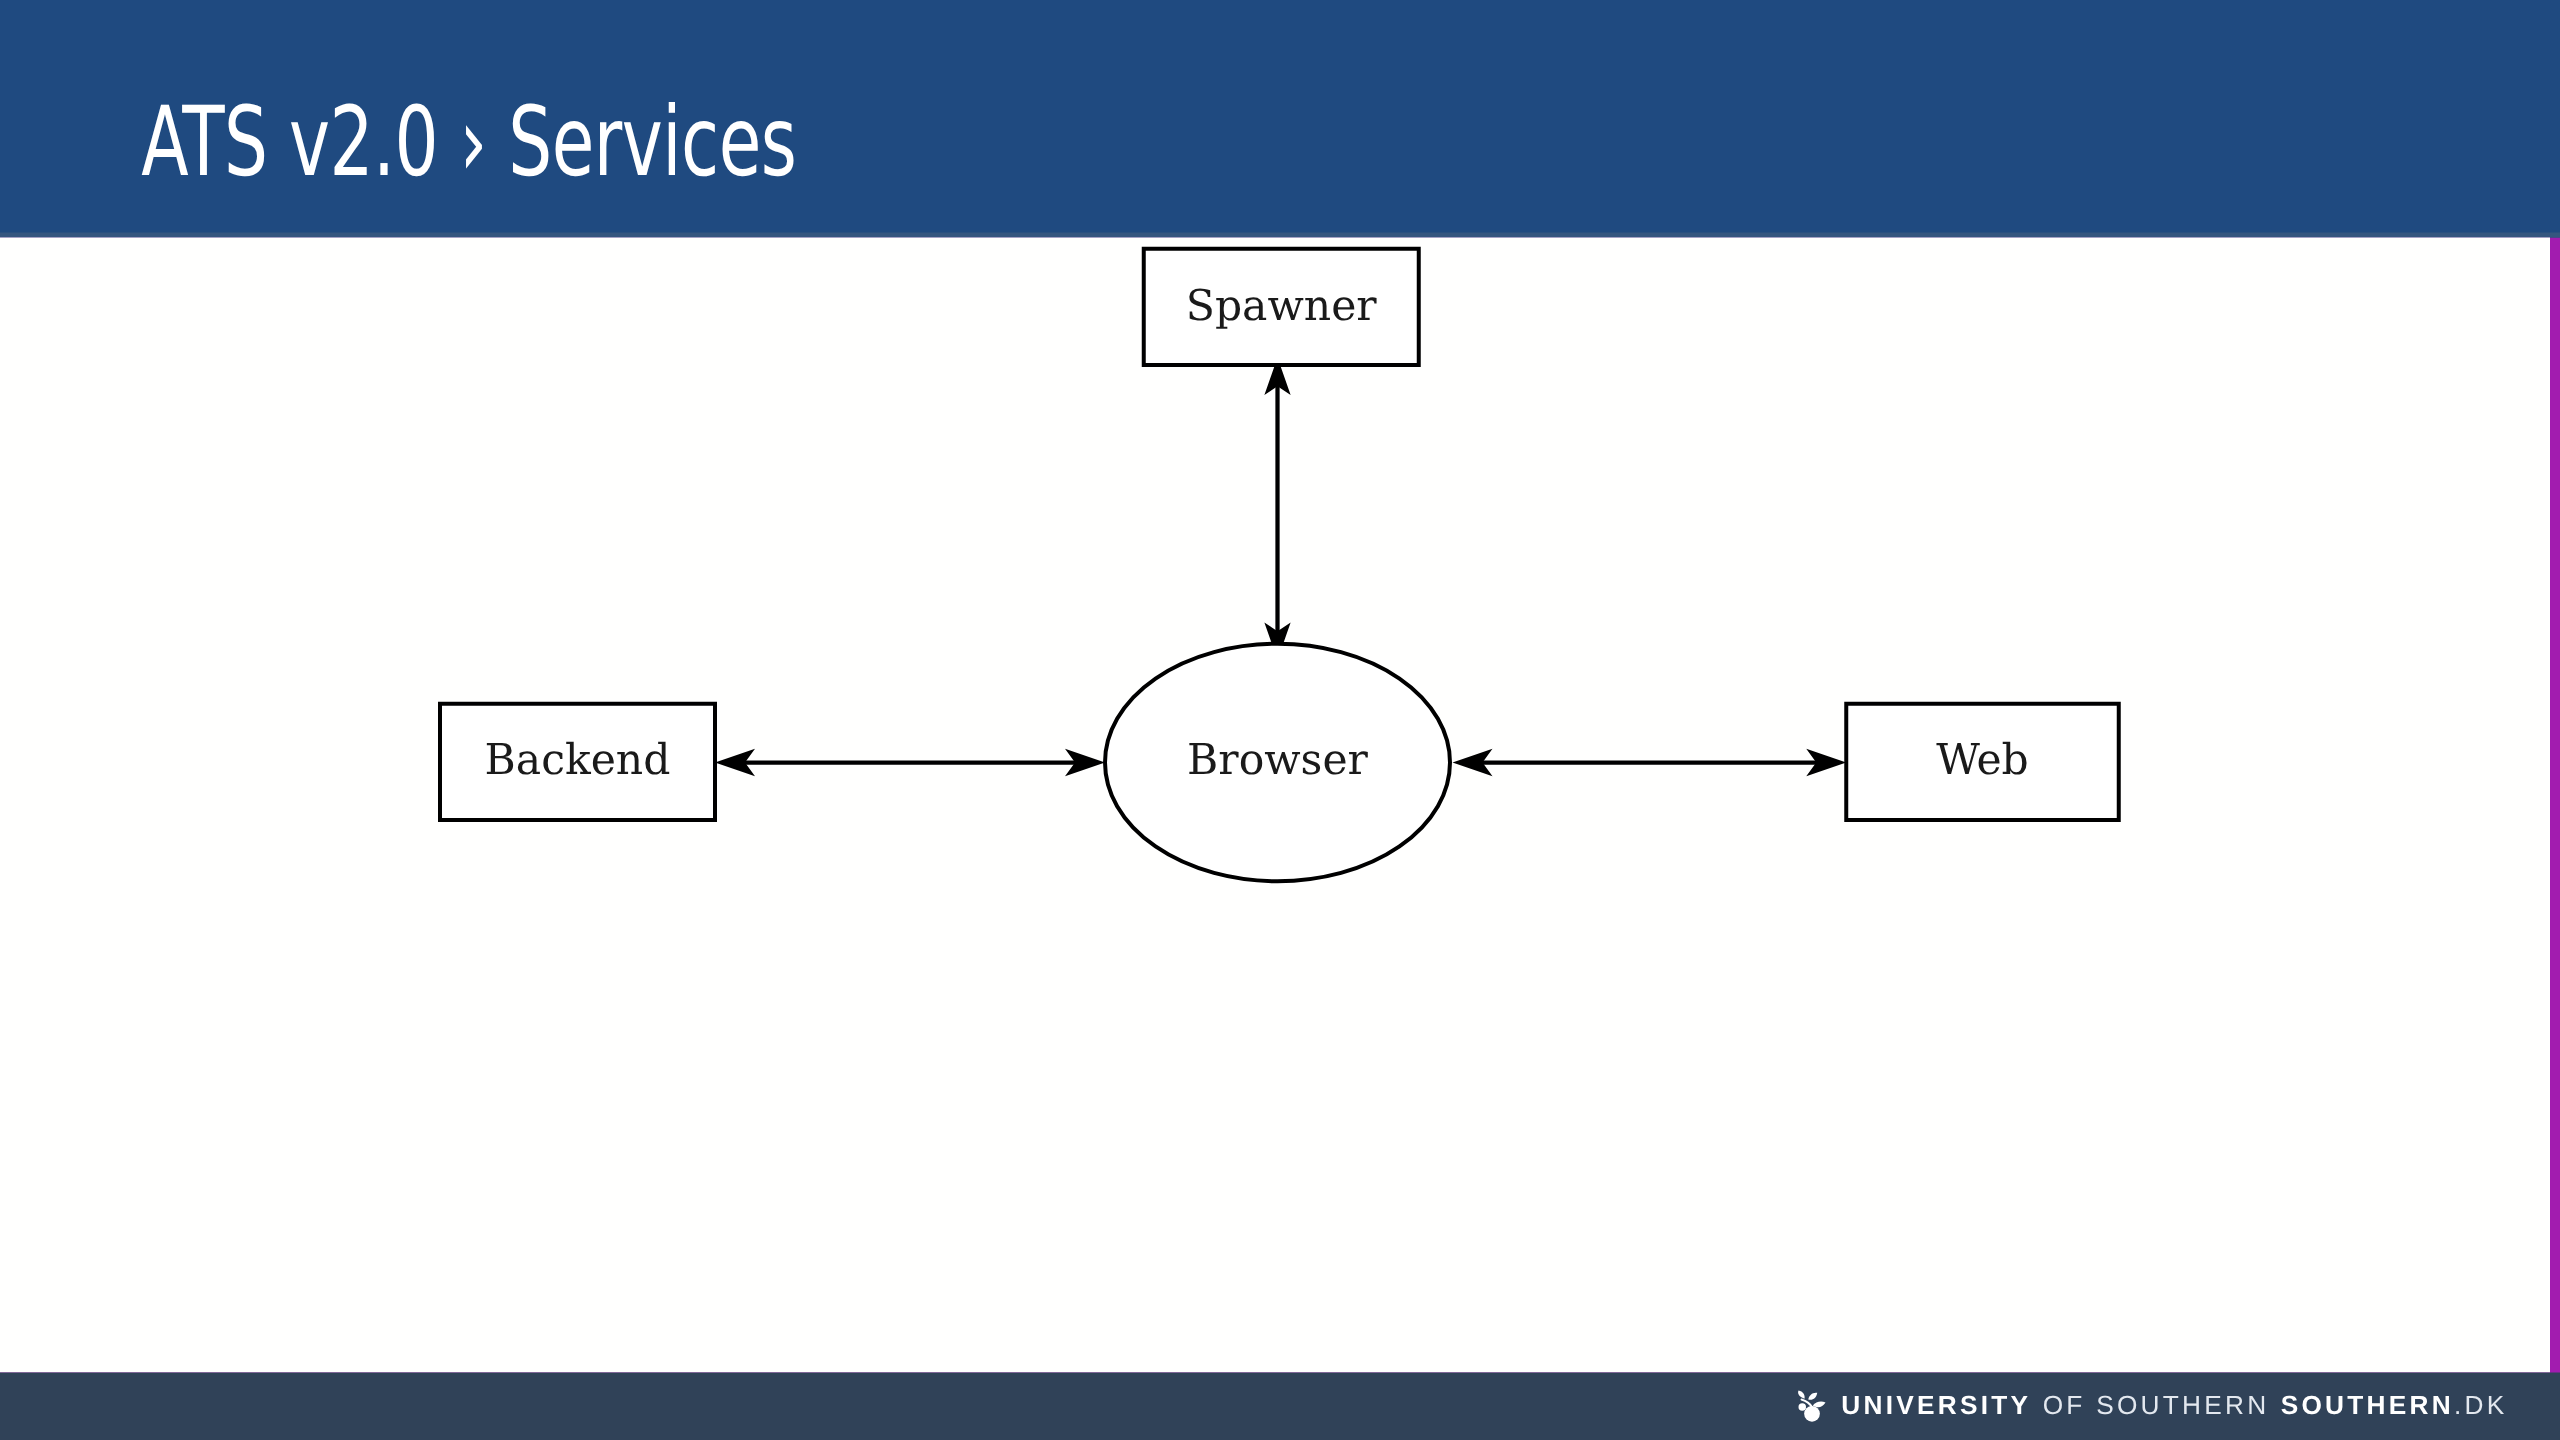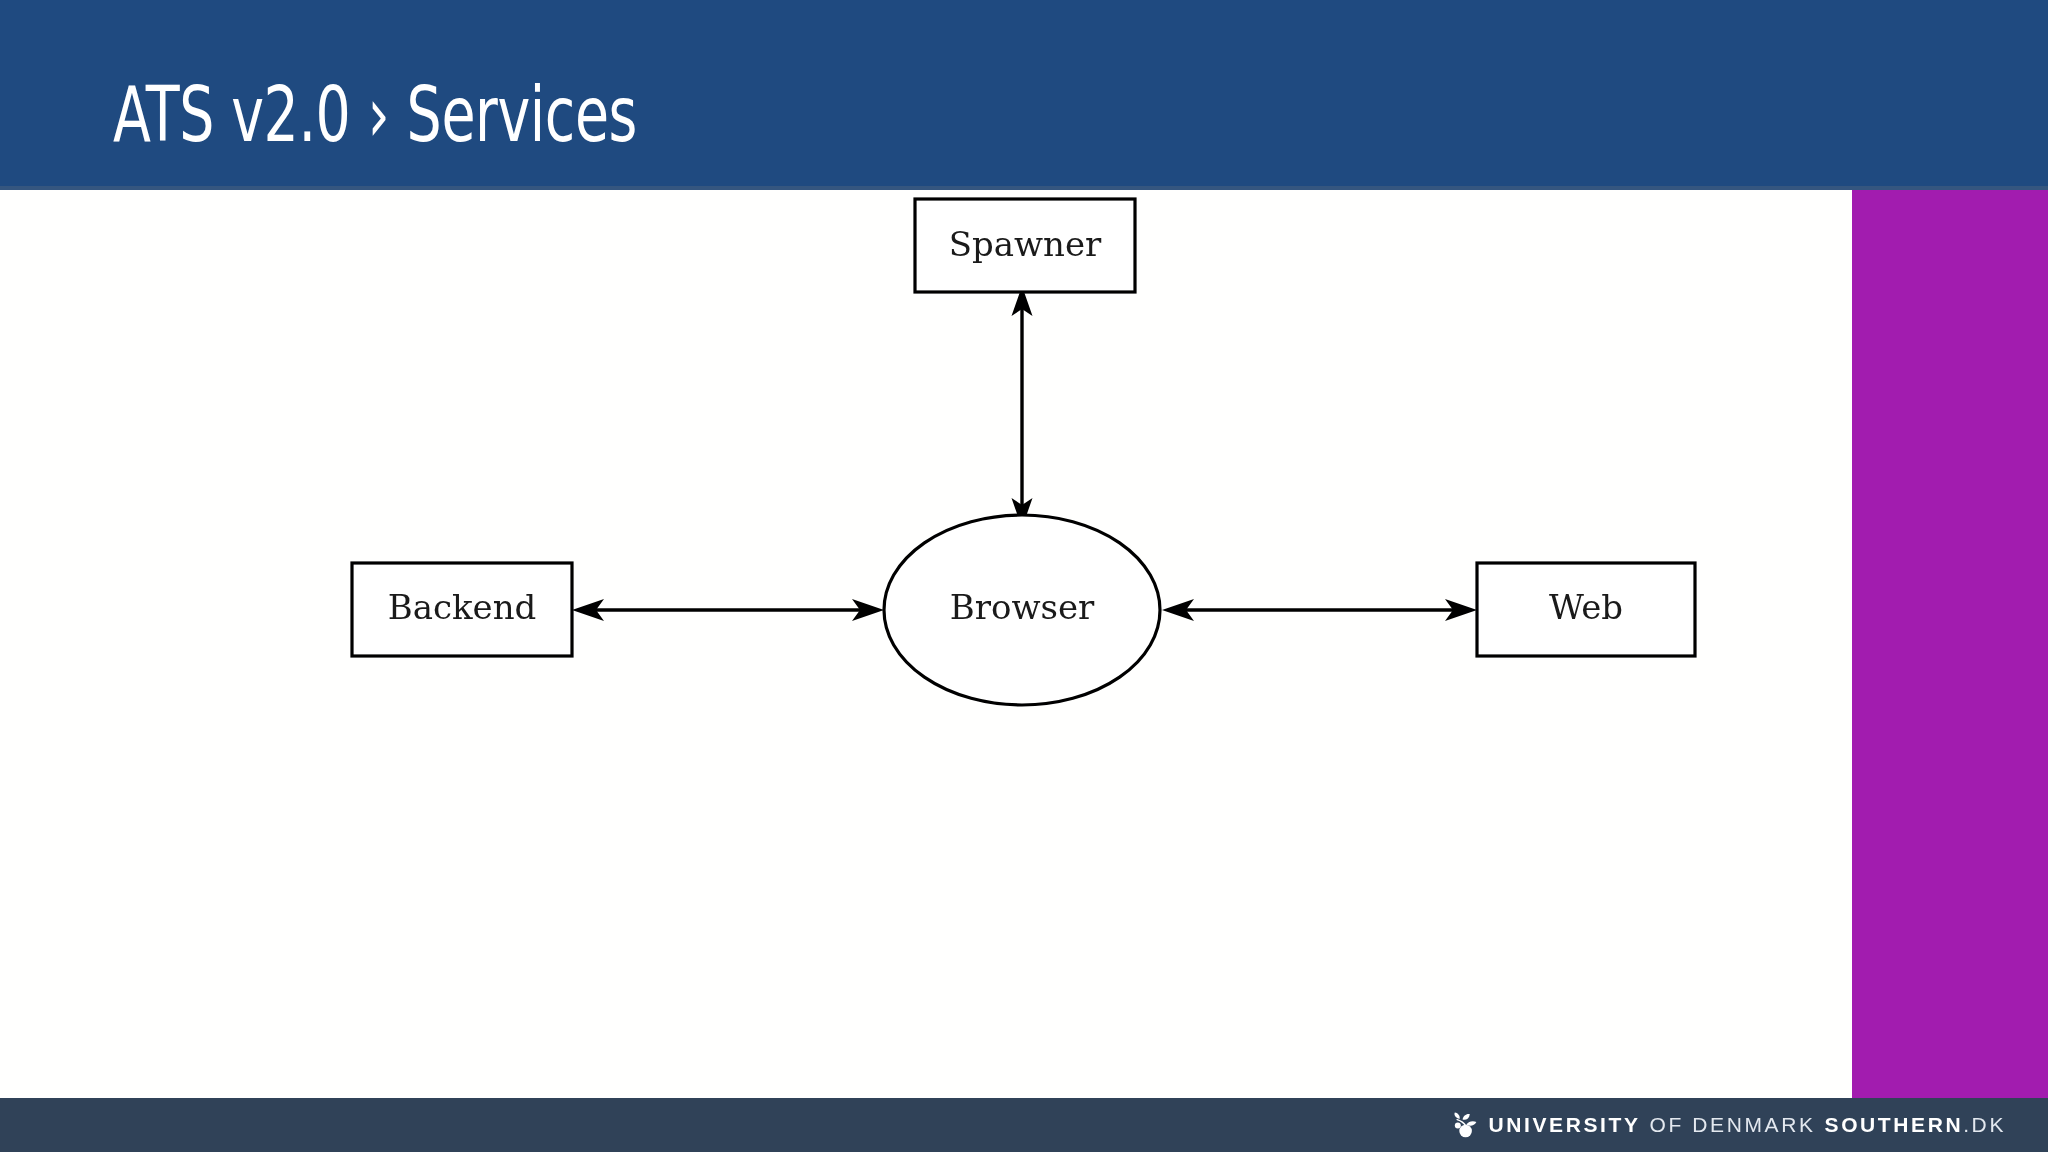--- a/index.html
+++ b/index.html
@@ -54,21 +54,21 @@
     white-space: nowrap;
     transform: scaleX(0.80);
     transform-origin: left center;
   }
 
   
   #diagram-canvas {
     position: absolute;
     left: 0;
     top: 190px;
-    width: 1852px;
+    width: 2040px;
     height: 908px;
     background: #fffffe;
   }
   #diagram-svg {
     position: absolute;
     left: 0; top: 0;
     width: 2048px;
     height: 908px;
     display: block;
   }
@@ -203,21 +203,21 @@
         <path d="M32 30 C 20 26, 12 18, 16 8 C 28 10, 34 20, 32 30 Z" fill="#ffffff"></path>
 
         <path d="M42 32 C 44 20, 54 12, 66 14 C 64 28, 54 35, 42 32 Z" fill="#ffffff"></path>
 
         <path d="M54 48 C 62 38, 76 34, 88 40 C 80 54, 66 56, 54 48 Z" fill="#ffffff"></path>
       </svg>
 
       <div id="footer-wordmark">
         <span class="wm-bold">UNIVERSITY</span>
         <span class="wm-space"></span>
-        <span class="wm-light">OF DENMARK</span>
+        <span class="wm-light">OF SOUTHERN</span>
         <span class="wm-space"></span>
         <span class="wm-bold">SOUTHERN</span>
         <span class="wm-light">.DK</span>
       </div>
 
     </div>
   </div>
 
 </div>
 

